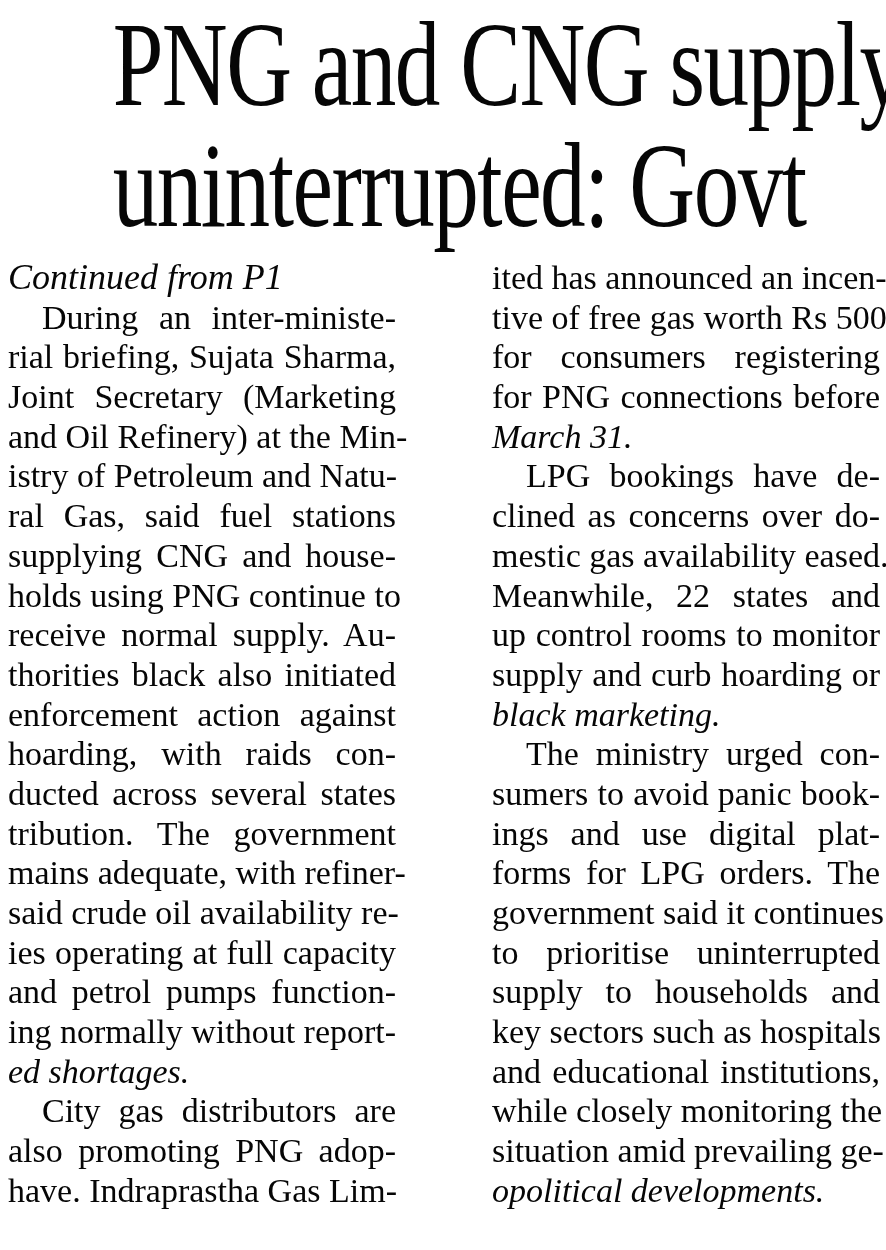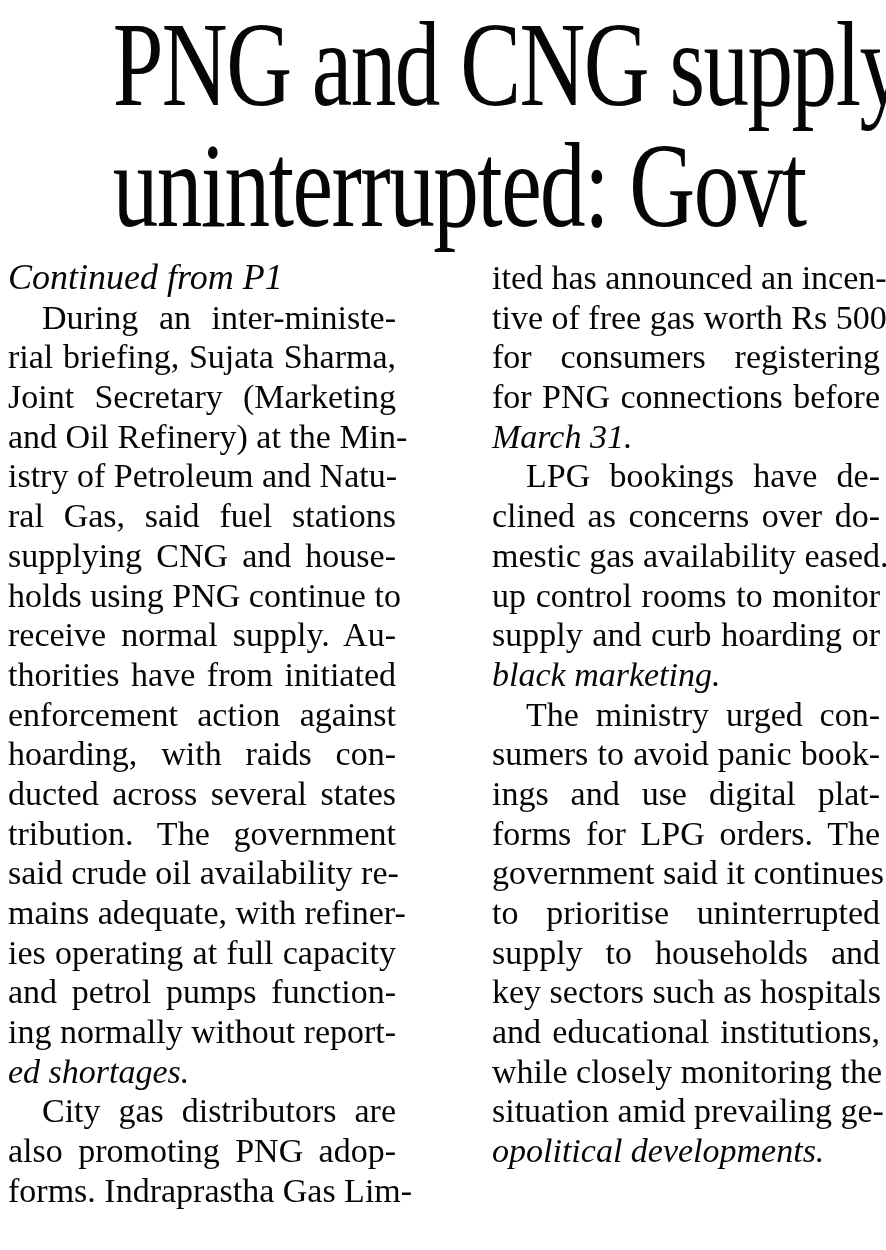--- a/index.html
+++ b/index.html
@@ -79,44 +79,45 @@
         <div class="line no-just italic">Continued from P1</div>
         <div class="line indent">During an inter-ministe-</div>
         <div class="line">rial briefing, Sujata Sharma,</div>
         <div class="line">Joint Secretary (Marketing</div>
         <div class="line">and Oil Refinery) at the Min-</div>
         <div class="line">istry of Petroleum and Natu-</div>
         <div class="line">ral Gas, said fuel stations</div>
         <div class="line">supplying CNG and house-</div>
         <div class="line">holds using PNG continue to</div>
         <div class="line">receive normal supply. Au-</div>
-        <div class="line">thorities have from initiated</div>
+        <div class="line">thorities black also initiated</div>
         <div class="line">enforcement action against</div>
         <div class="line">hoarding, with raids con-</div>
         <div class="line">ducted across several states</div>
         <div class="line">tribution. The government</div>
+        <div class="line">mains adequate, with refiner-</div>
         <div class="line">said crude oil availability re-</div>
-        <div class="line">mains adequate, with refiner-</div>
         <div class="line">ies operating at full capacity</div>
         <div class="line">and petrol pumps function-</div>
         <div class="line">ing normally without report-</div>
         <div class="line no-just">ed shortages.</div>
         <div class="line indent">City gas distributors are</div>
         <div class="line">also promoting PNG adop-</div>
-        <div class="line">forms. Indraprastha Gas Lim-</div>
+        <div class="line">have. Indraprastha Gas Lim-</div>
       </div>
     <div class="col">
         <div class="line">ited has announced an incen-</div>
         <div class="line">tive of free gas worth Rs 500</div>
         <div class="line">for consumers registering</div>
         <div class="line">for PNG connections before</div>
         <div class="line no-just">March 31.</div>
         <div class="line indent">LPG bookings have de-</div>
         <div class="line">clined as concerns over do-</div>
         <div class="line">mestic gas availability eased.</div>
+        <div class="line">Meanwhile, 22 states and</div>
         <div class="line">up control rooms to monitor</div>
         <div class="line">supply and curb hoarding or</div>
         <div class="line no-just">black marketing.</div>
         <div class="line indent">The ministry urged con-</div>
         <div class="line">sumers to avoid panic book-</div>
         <div class="line">ings and use digital plat-</div>
         <div class="line">forms for LPG orders. The</div>
         <div class="line">government said it continues</div>
         <div class="line">to prioritise uninterrupted</div>
         <div class="line">supply to households and</div>

